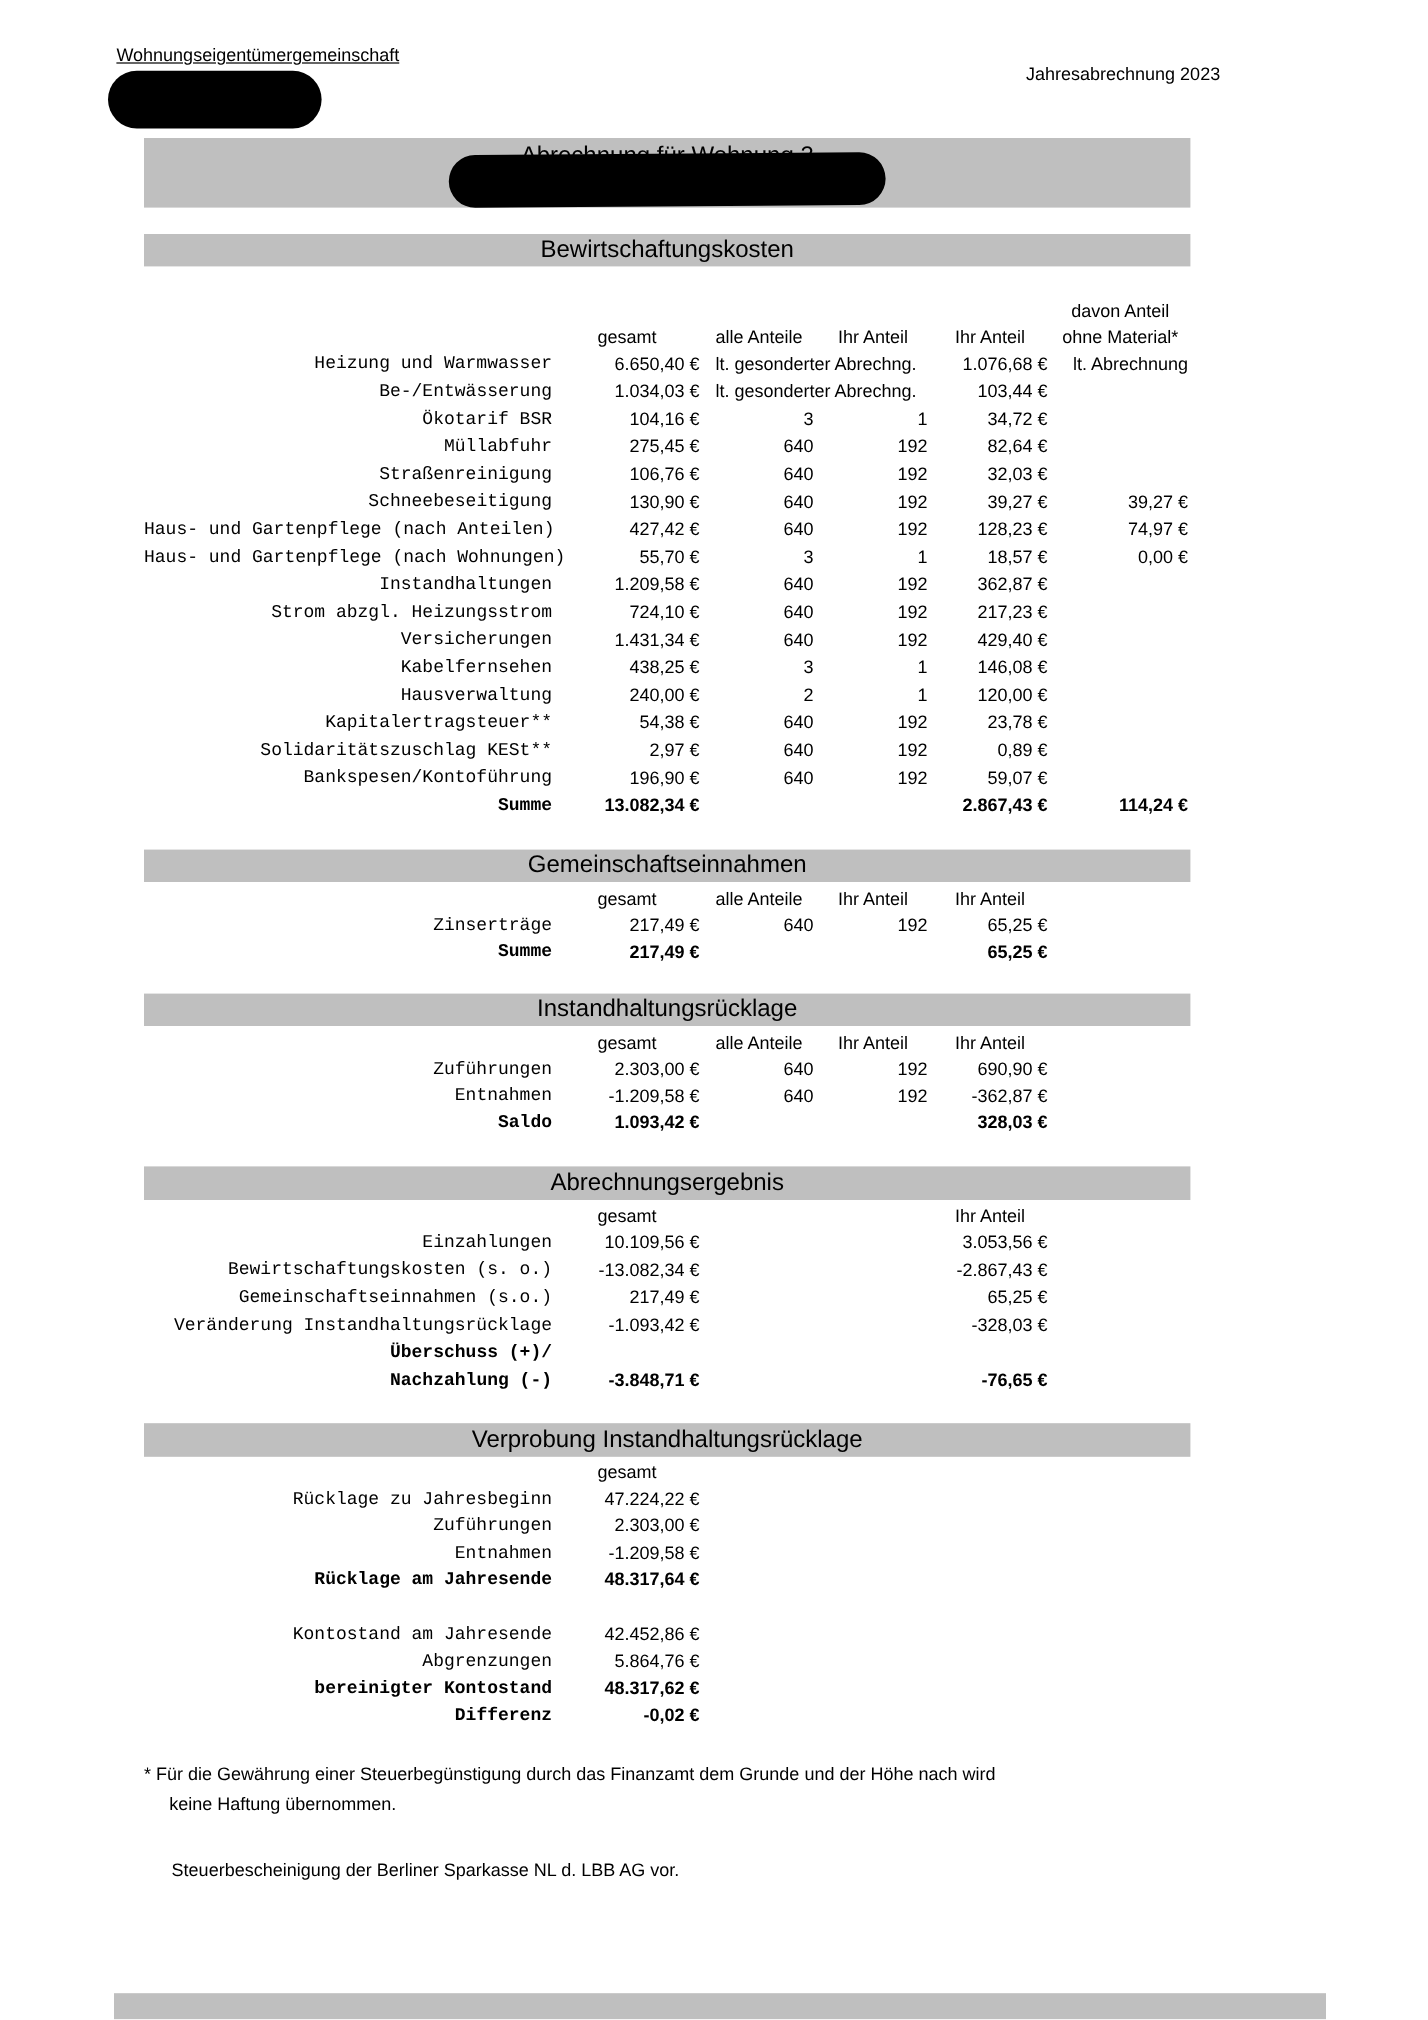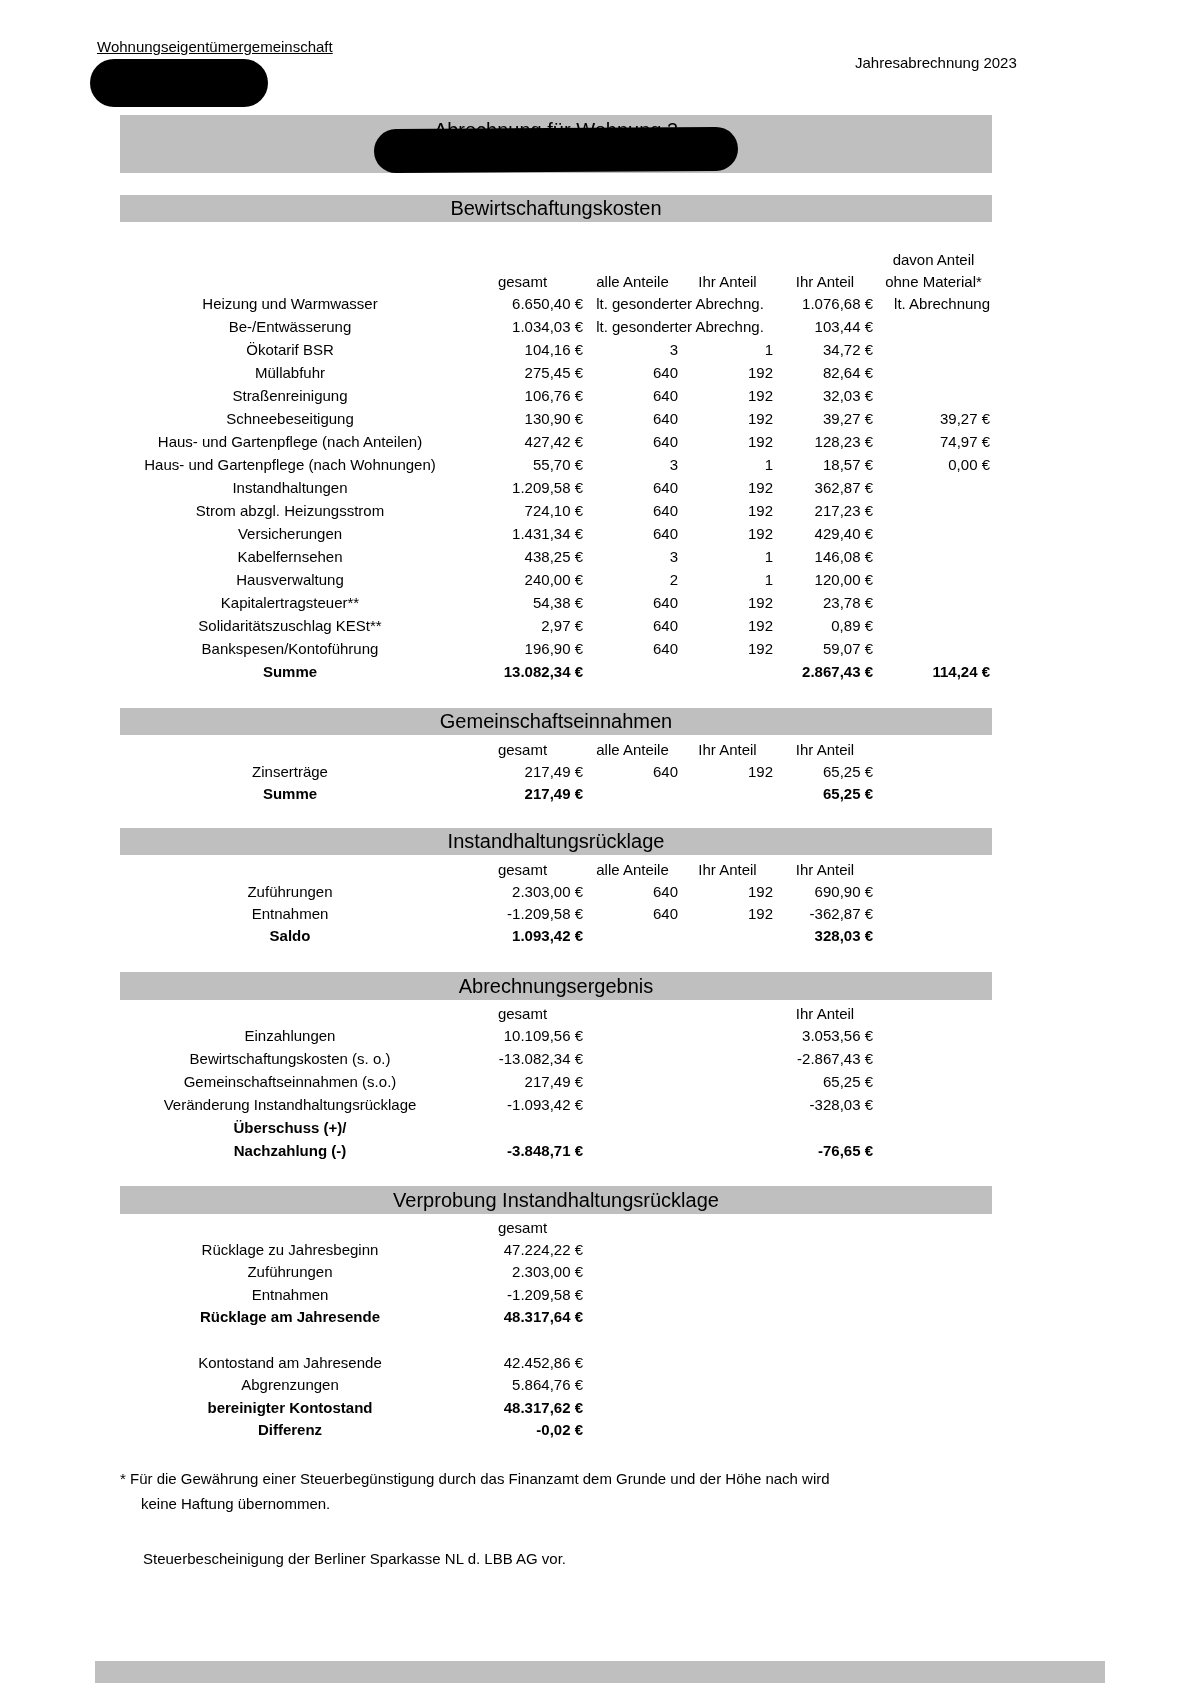--- a/index.html
+++ b/index.html
@@ -32,21 +32,21 @@
   .t5 { top:1216px; }
 
   .trow { display:grid; grid-template-columns:340px 125px 95px 95px 100px 117px; align-items:center; height:23px; }
   .t1 .trow.hrow { height:22px; }
   .t2 .trow { height:22px; }
   .t3 .trow { height:22px; }
   .t4 .trow { height:23px; } .t4 .trow.hrow { height:22px; }
   .t5 .trow { height:22.5px; } .t5 .trow.hrow { height:22px; } .t5 .trow.blank { height:23px; }
 
   .cell { white-space:nowrap; overflow:visible; }
-  .lbl { text-align:center; }
+  .lbl { text-align:right;font-family:Liberation Mono, monospace; }
   .val { text-align:right; padding-right:2px; }
   .hcell { text-align:center; }
   .span2 { grid-column:span 2; text-align:center; }
   .bold { font-weight:bold; }
 
   .footnote { position:absolute; white-space:nowrap; }
   .fn1 { left:120px; top:1470px; }
   .fn2 { left:141px; top:1495px; }
   .fn3 { left:120px; top:1525px; }
   .fn4 { left:143px; top:1550px; }

